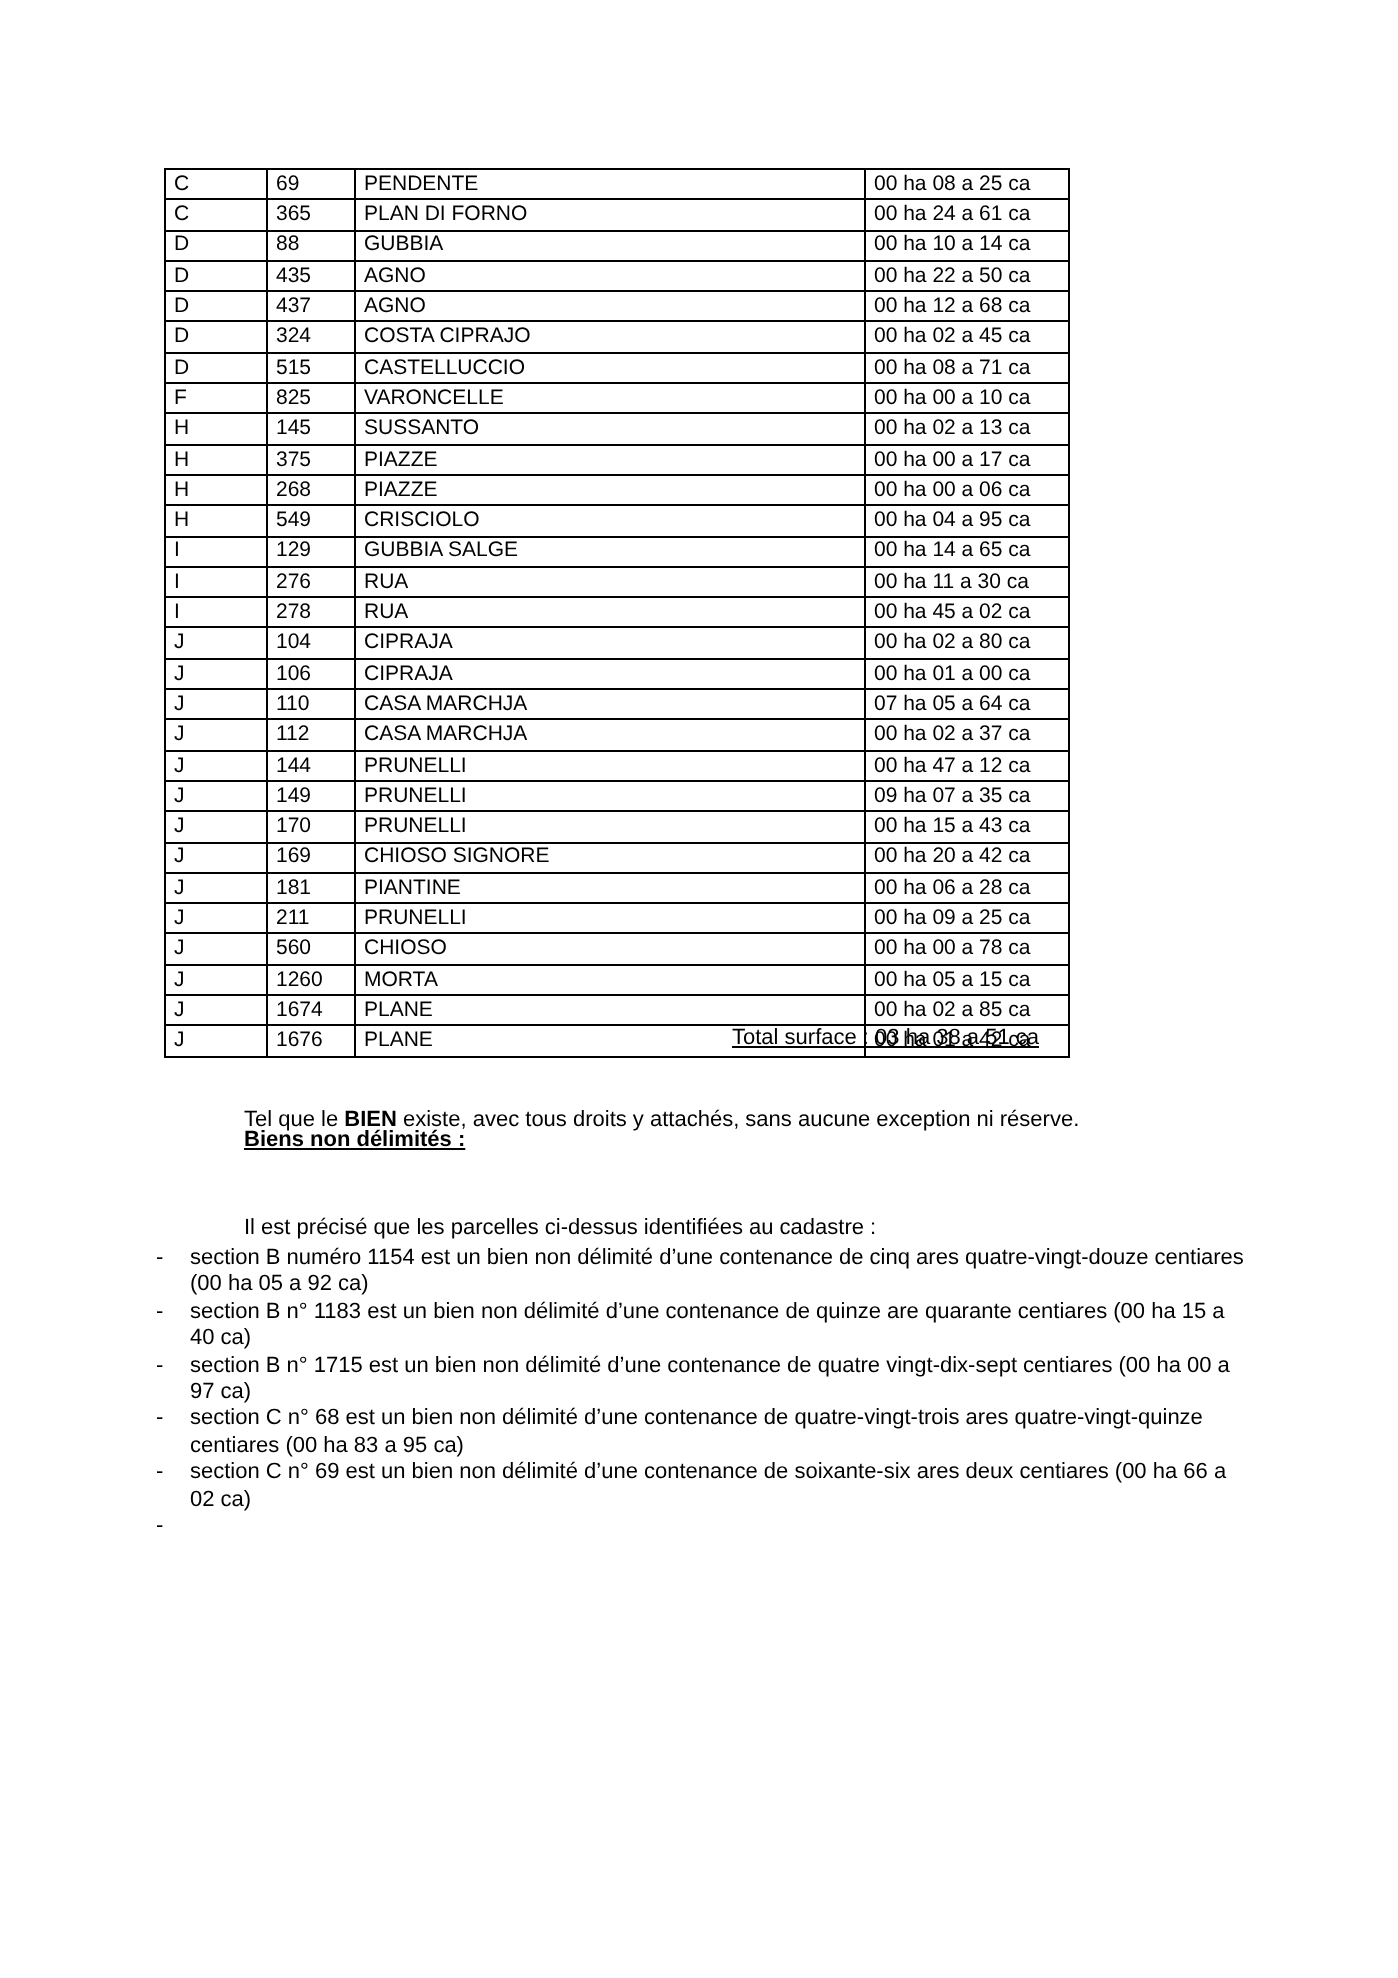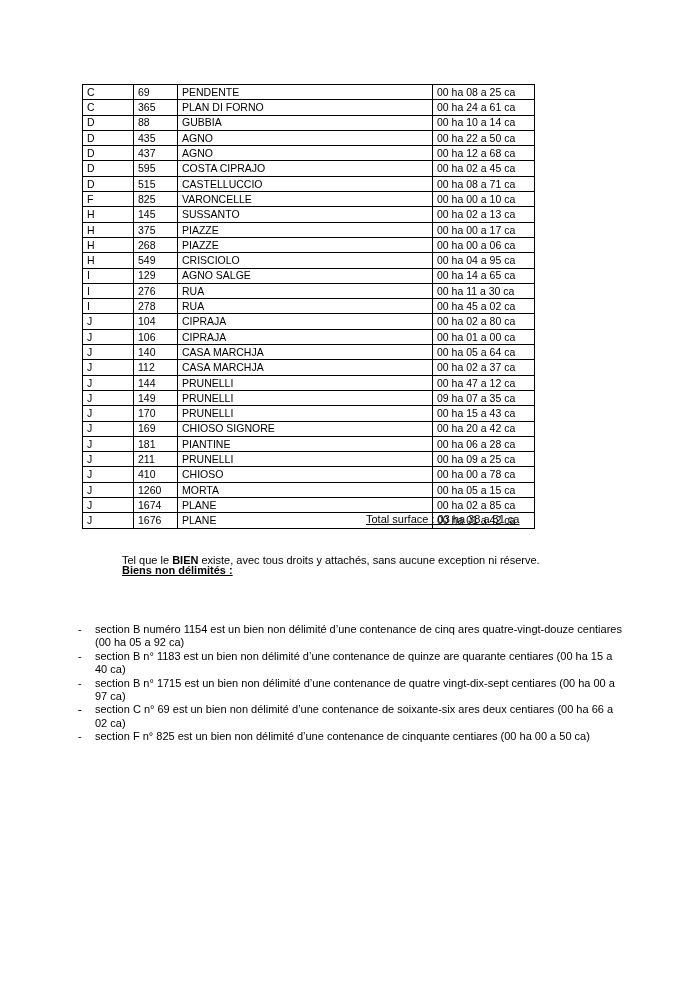--- a/index.html
+++ b/index.html
@@ -144,21 +144,21 @@
           <td>00 ha 22 a 50 ca</td>
         </tr>
         <tr>
           <td>D</td>
           <td>437</td>
           <td>AGNO</td>
           <td>00 ha 12 a 68 ca</td>
         </tr>
         <tr>
           <td>D</td>
-          <td>595</td>
+          <td>324</td>
           <td>COSTA CIPRAJO</td>
           <td>00 ha 02 a 45 ca</td>
         </tr>
         <tr>
           <td>D</td>
           <td>515</td>
           <td>CASTELLUCCIO</td>
           <td>00 ha 08 a 71 ca</td>
         </tr>
         <tr>
@@ -187,21 +187,21 @@
         </tr>
         <tr>
           <td>H</td>
           <td>549</td>
           <td>CRISCIOLO</td>
           <td>00 ha 04 a 95 ca</td>
         </tr>
         <tr>
           <td>I</td>
           <td>129</td>
-          <td>AGNO SALGE</td>
+          <td>GUBBIA SALGE</td>
           <td>00 ha 14 a 65 ca</td>
         </tr>
         <tr>
           <td>I</td>
           <td>276</td>
           <td>RUA</td>
           <td>00 ha 11 a 30 ca</td>
         </tr>
         <tr>
           <td>I</td>
@@ -216,23 +216,23 @@
           <td>00 ha 02 a 80 ca</td>
         </tr>
         <tr>
           <td>J</td>
           <td>106</td>
           <td>CIPRAJA</td>
           <td>00 ha 01 a 00 ca</td>
         </tr>
         <tr>
           <td>J</td>
-          <td>140</td>
+          <td>110</td>
           <td>CASA MARCHJA</td>
-          <td>00 ha 05 a 64 ca</td>
+          <td>07 ha 05 a 64 ca</td>
         </tr>
         <tr>
           <td>J</td>
           <td>112</td>
           <td>CASA MARCHJA</td>
           <td>00 ha 02 a 37 ca</td>
         </tr>
         <tr>
           <td>J</td>
           <td>144</td>
@@ -264,21 +264,21 @@
           <td>00 ha 06 a 28 ca</td>
         </tr>
         <tr>
           <td>J</td>
           <td>211</td>
           <td>PRUNELLI</td>
           <td>00 ha 09 a 25 ca</td>
         </tr>
         <tr>
           <td>J</td>
-          <td>410</td>
+          <td>560</td>
           <td>CHIOSO</td>
           <td>00 ha 00 a 78 ca</td>
         </tr>
         <tr>
           <td>J</td>
           <td>1260</td>
           <td>MORTA</td>
           <td>00 ha 05 a 15 ca</td>
         </tr>
         <tr>
@@ -297,23 +297,24 @@
   </table>
 
   <div class="total-line">Total surface : 03 ha 38 a 51 ca</div>
 
   <div class="para-tel">
     <span>Tel que le </span><span class="bold">BIEN</span><span> existe, avec tous droits y attachés, sans aucune exception ni réserve.</span>
   </div>
 
   <div class="heading-bnd">Biens non délimités :</div>
 
+  <div class="para-precise">Il est précisé que les parcelles ci-dessus identifiées au cadastre :</div>
 
   <div class="bnd-list">
       <div class="bnd-item"><span class="bnd-marker">-</span><span>section B numéro 1154 est un bien non délimité d’une contenance de cinq ares quatre-vingt-douze centiares (00 ha 05 a 92 ca)</span></div>
       <div class="bnd-item"><span class="bnd-marker">-</span><span>section B n° 1183 est un bien non délimité d’une contenance de quinze are quarante centiares (00 ha 15 a 40 ca)</span></div>
       <div class="bnd-item"><span class="bnd-marker">-</span><span>section B n° 1715 est un bien non délimité d’une contenance de quatre vingt-dix-sept centiares (00 ha 00 a 97 ca)</span></div>
+      <div class="bnd-item"><span class="bnd-marker">-</span><span>section C n° 68 est un bien non délimité d’une contenance de quatre-vingt-trois ares quatre-vingt-quinze centiares (00 ha 83 a 95 ca)</span></div>
+      <div class="bnd-item"><span class="bnd-marker">-</span><span>section C n° 69 est un bien non délimité d’une contenance de soixante-six ares deux centiares (00 ha 66 a 02 ca)</span></div>
       <div class="bnd-item"><span class="bnd-marker">-</span></div>
-      <div class="bnd-item"><span class="bnd-marker">-</span><span>section C n° 69 est un bien non délimité d’une contenance de soixante-six ares deux centiares (00 ha 66 a 02 ca)</span></div>
-      <div class="bnd-item"><span class="bnd-marker">-</span><span>section F n° 825 est un bien non délimité d’une contenance de cinquante centiares (00 ha 00 a 50 ca)</span></div>
     </div>
 
 </div>
 
 </body></html>

